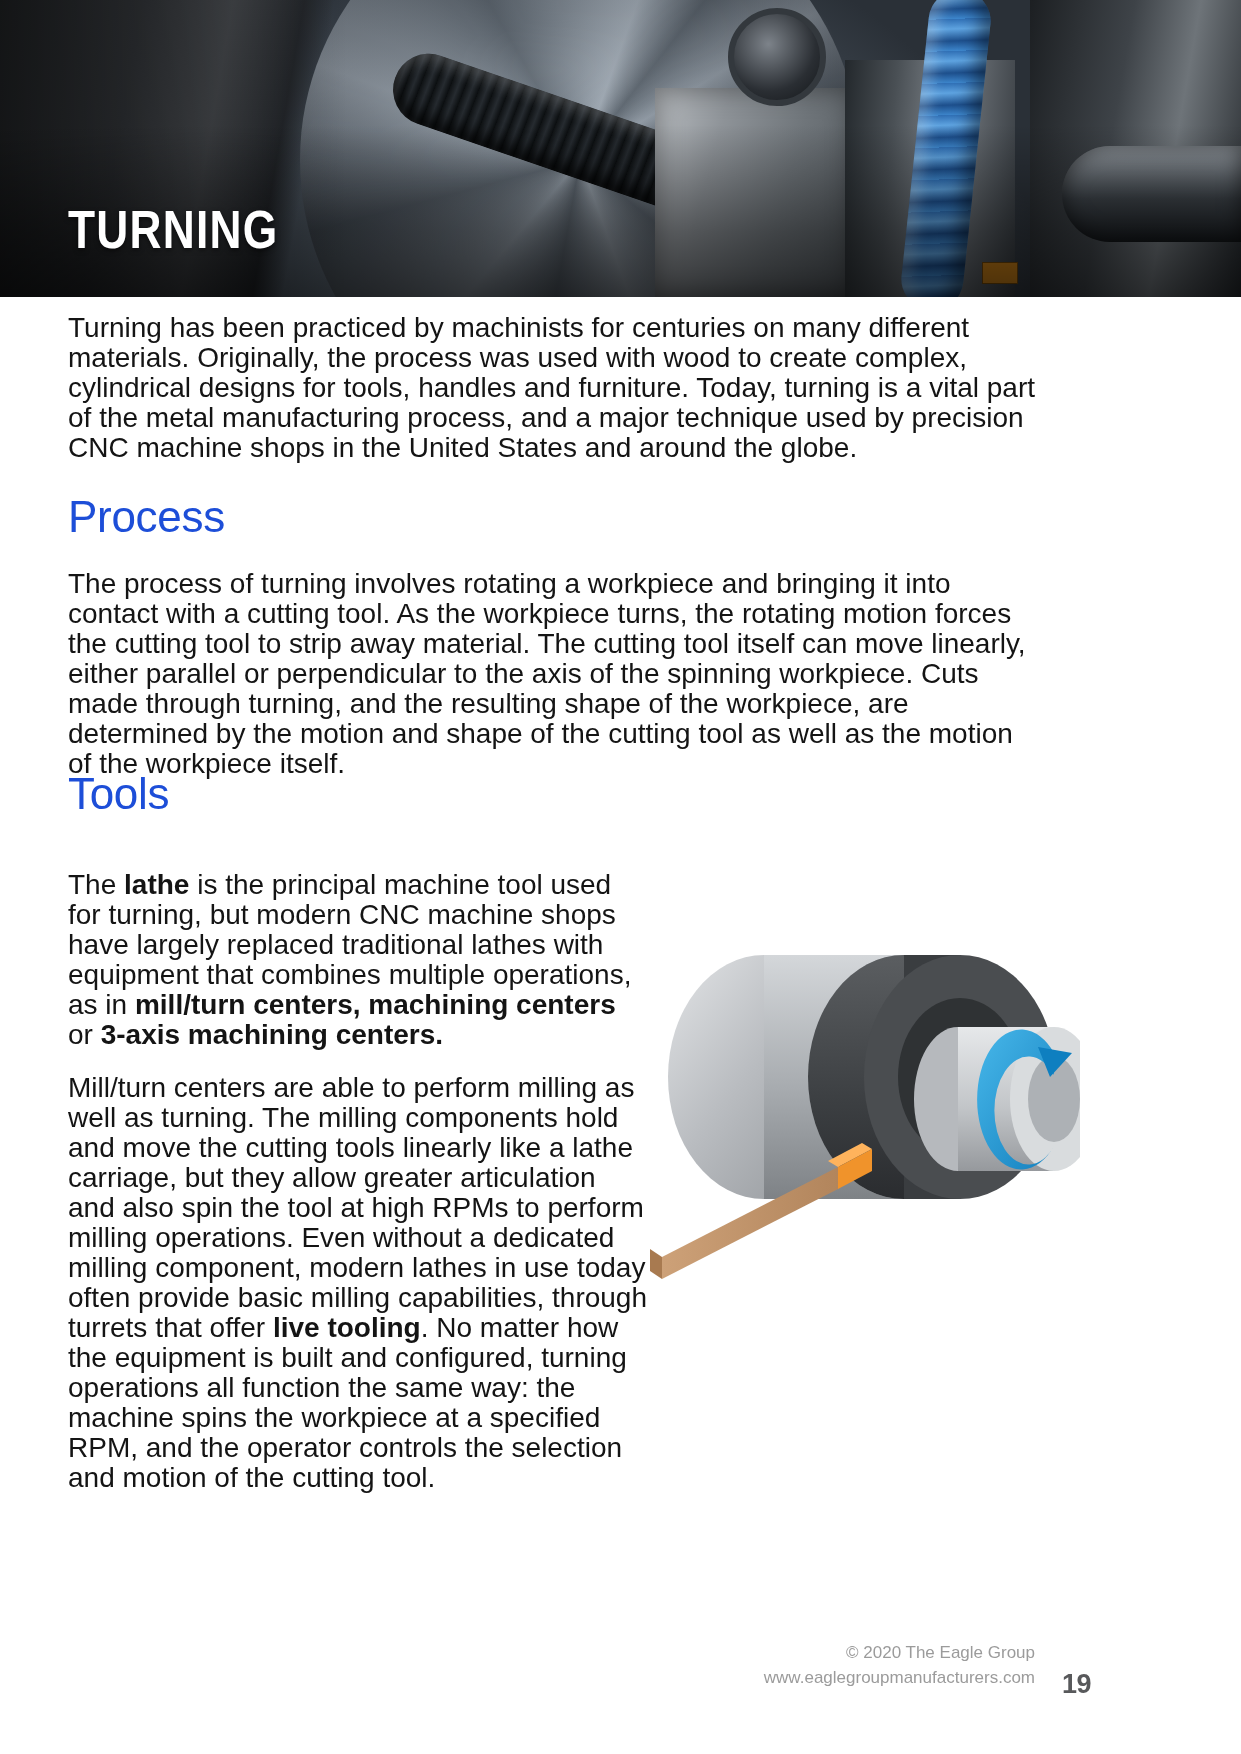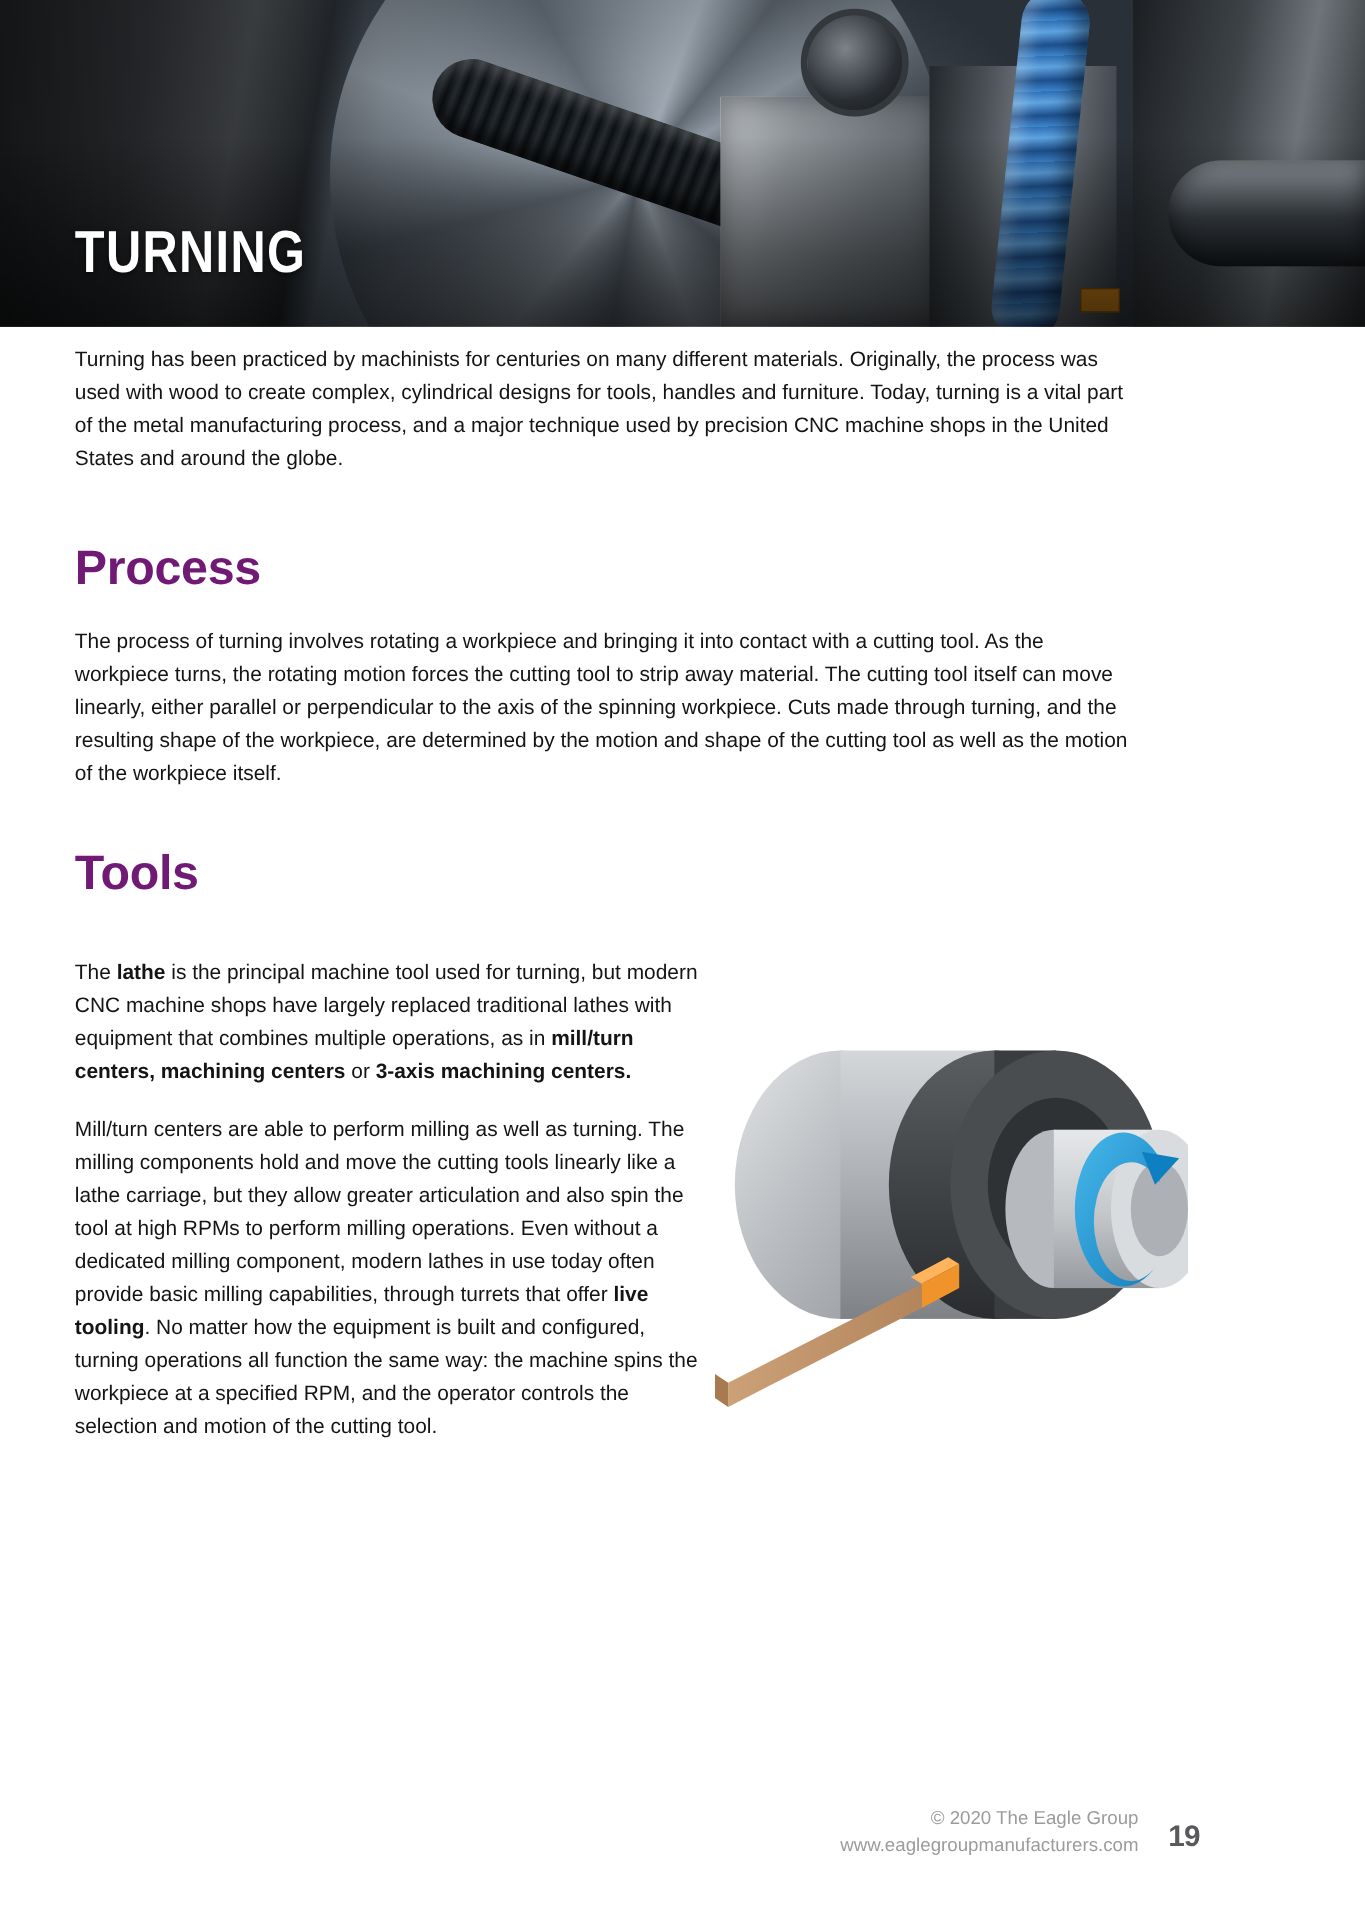--- a/index.html
+++ b/index.html
@@ -149,37 +149,37 @@
 
   
   .content {
     position: absolute;
     left: 0;
     top: 297px;
     width: 1241px;
   }
   p.body {
     margin: 0;
-    font-size: 19px;
+    font-size: 28px;
     line-height: 30px;
     color: #141414;
     font-family: "Liberation Sans", sans-serif;
   }
   .intro {
     position: absolute;
     left: 68px;
     top: 16px;
     width: 970px;
   }
   h2.section {
     margin: 0;
     font-size: 44px;
-    font-weight: bold;
+    font-weight: normal;
     letter-spacing: -.3px;
-    color: #701a75;
+    color: #1d4ed8;
     line-height: 1;
   }
   .process-head { position: absolute; left: 68px; top: 198px; }
   .process-body { position: absolute; left: 68px; top: 272px; width: 960px; }
   .tools-head   { position: absolute; left: 68px; top: 475px; }
   .tools-col    { position: absolute; left: 68px; top: 573px; width: 580px; }
   .tools-col p + p { margin-top: 23px; }
   strong { font-weight: bold; }
 
   
@@ -205,21 +205,21 @@
     right: 206px;
     top: 0;
     text-align: right;
     color: #9b9b9b;
     font-size: 17px;
     line-height: 25px;
   }
   .footer-page {
     position: absolute;
     right: 150px;
-    top: 14px;
+    top: 29px;
     font-size: 27px;
     font-weight: bold;
     color: #58595b;
     letter-spacing: -.5px;
   }
 </style>
 </head>
 <body>
 
 <div class="hero">

